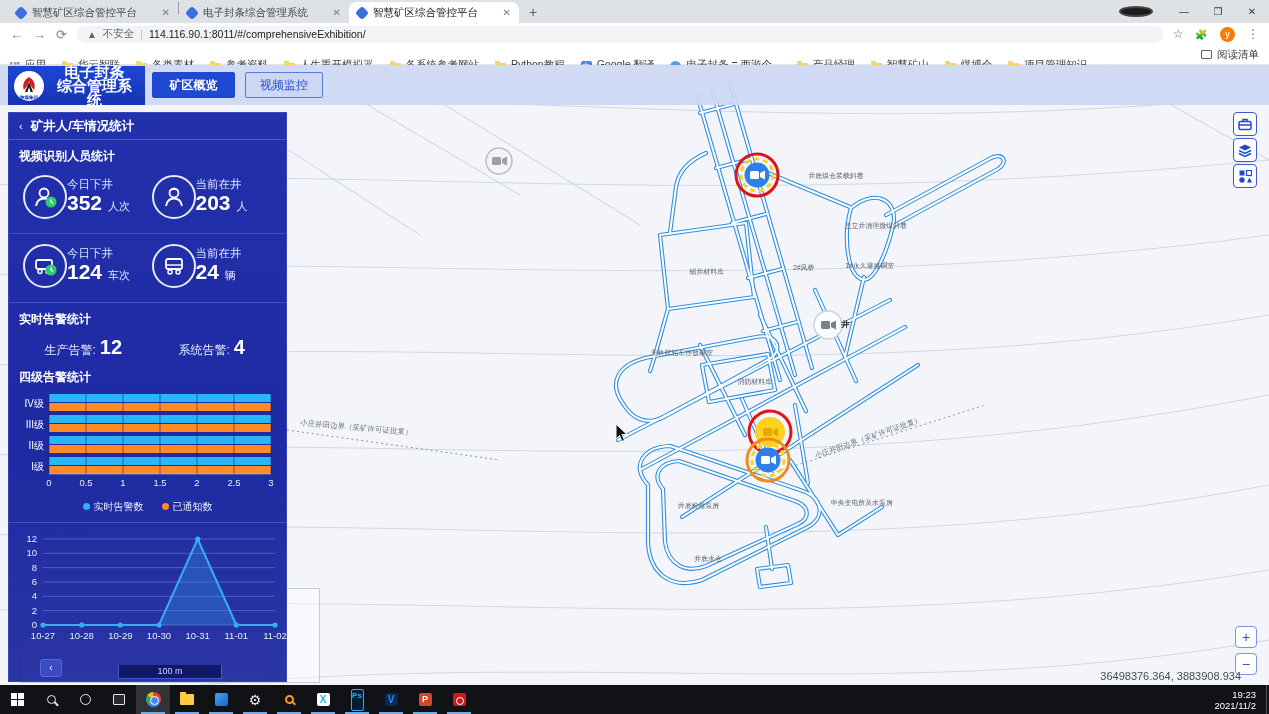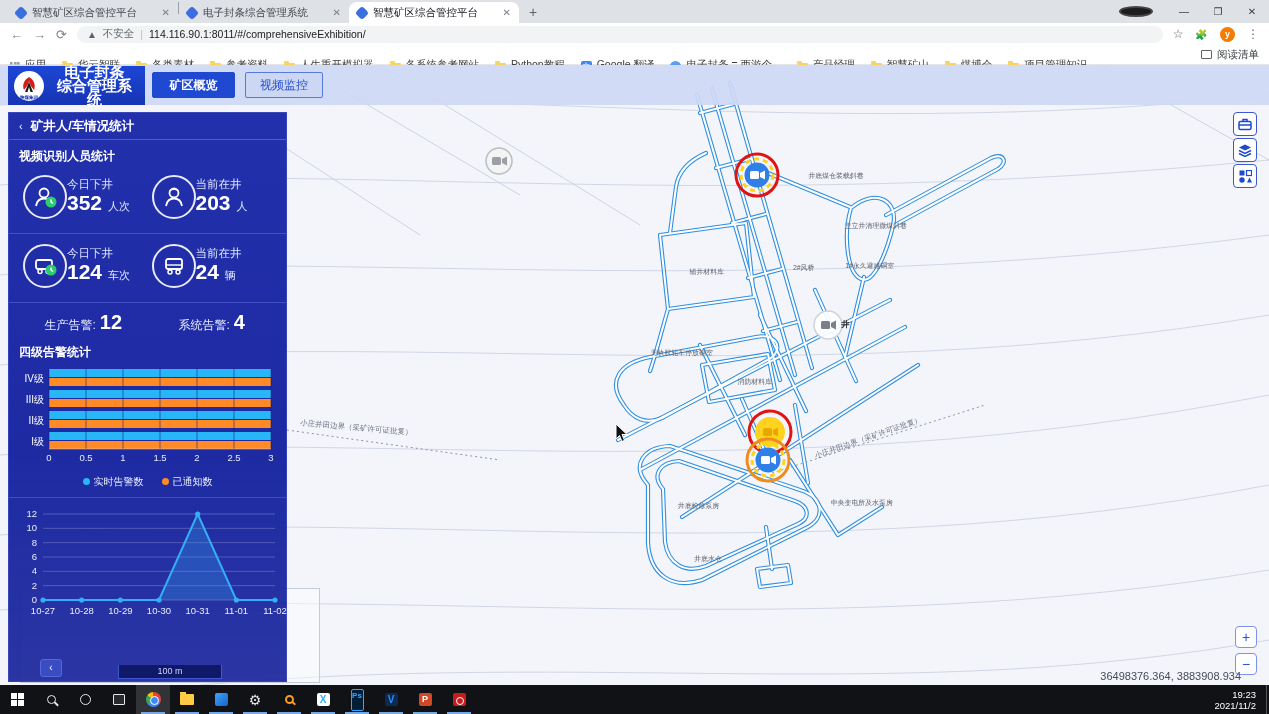--- a/index.html
+++ b/index.html
@@ -554,20 +554,21 @@
         </span>
         <span>
           <div class="slab">当前在井</div>
           <div class="snum"><span>24</span>
             <span class="unit">辆</span></div>
         </span>
       </div>
     </div>
     <div class="divider"></div>
 
+    <div class="sect">实时告警统计</div>
     <div class="alarmrow">
       <div class="alarmitem">
         <span>生产告警:</span><b>12</b>
       </div>
       <div class="alarmitem">
         <span>系统告警:</span><b>4</b>
       </div>
     </div>
 
     <div class="sect">四级告警统计</div>

